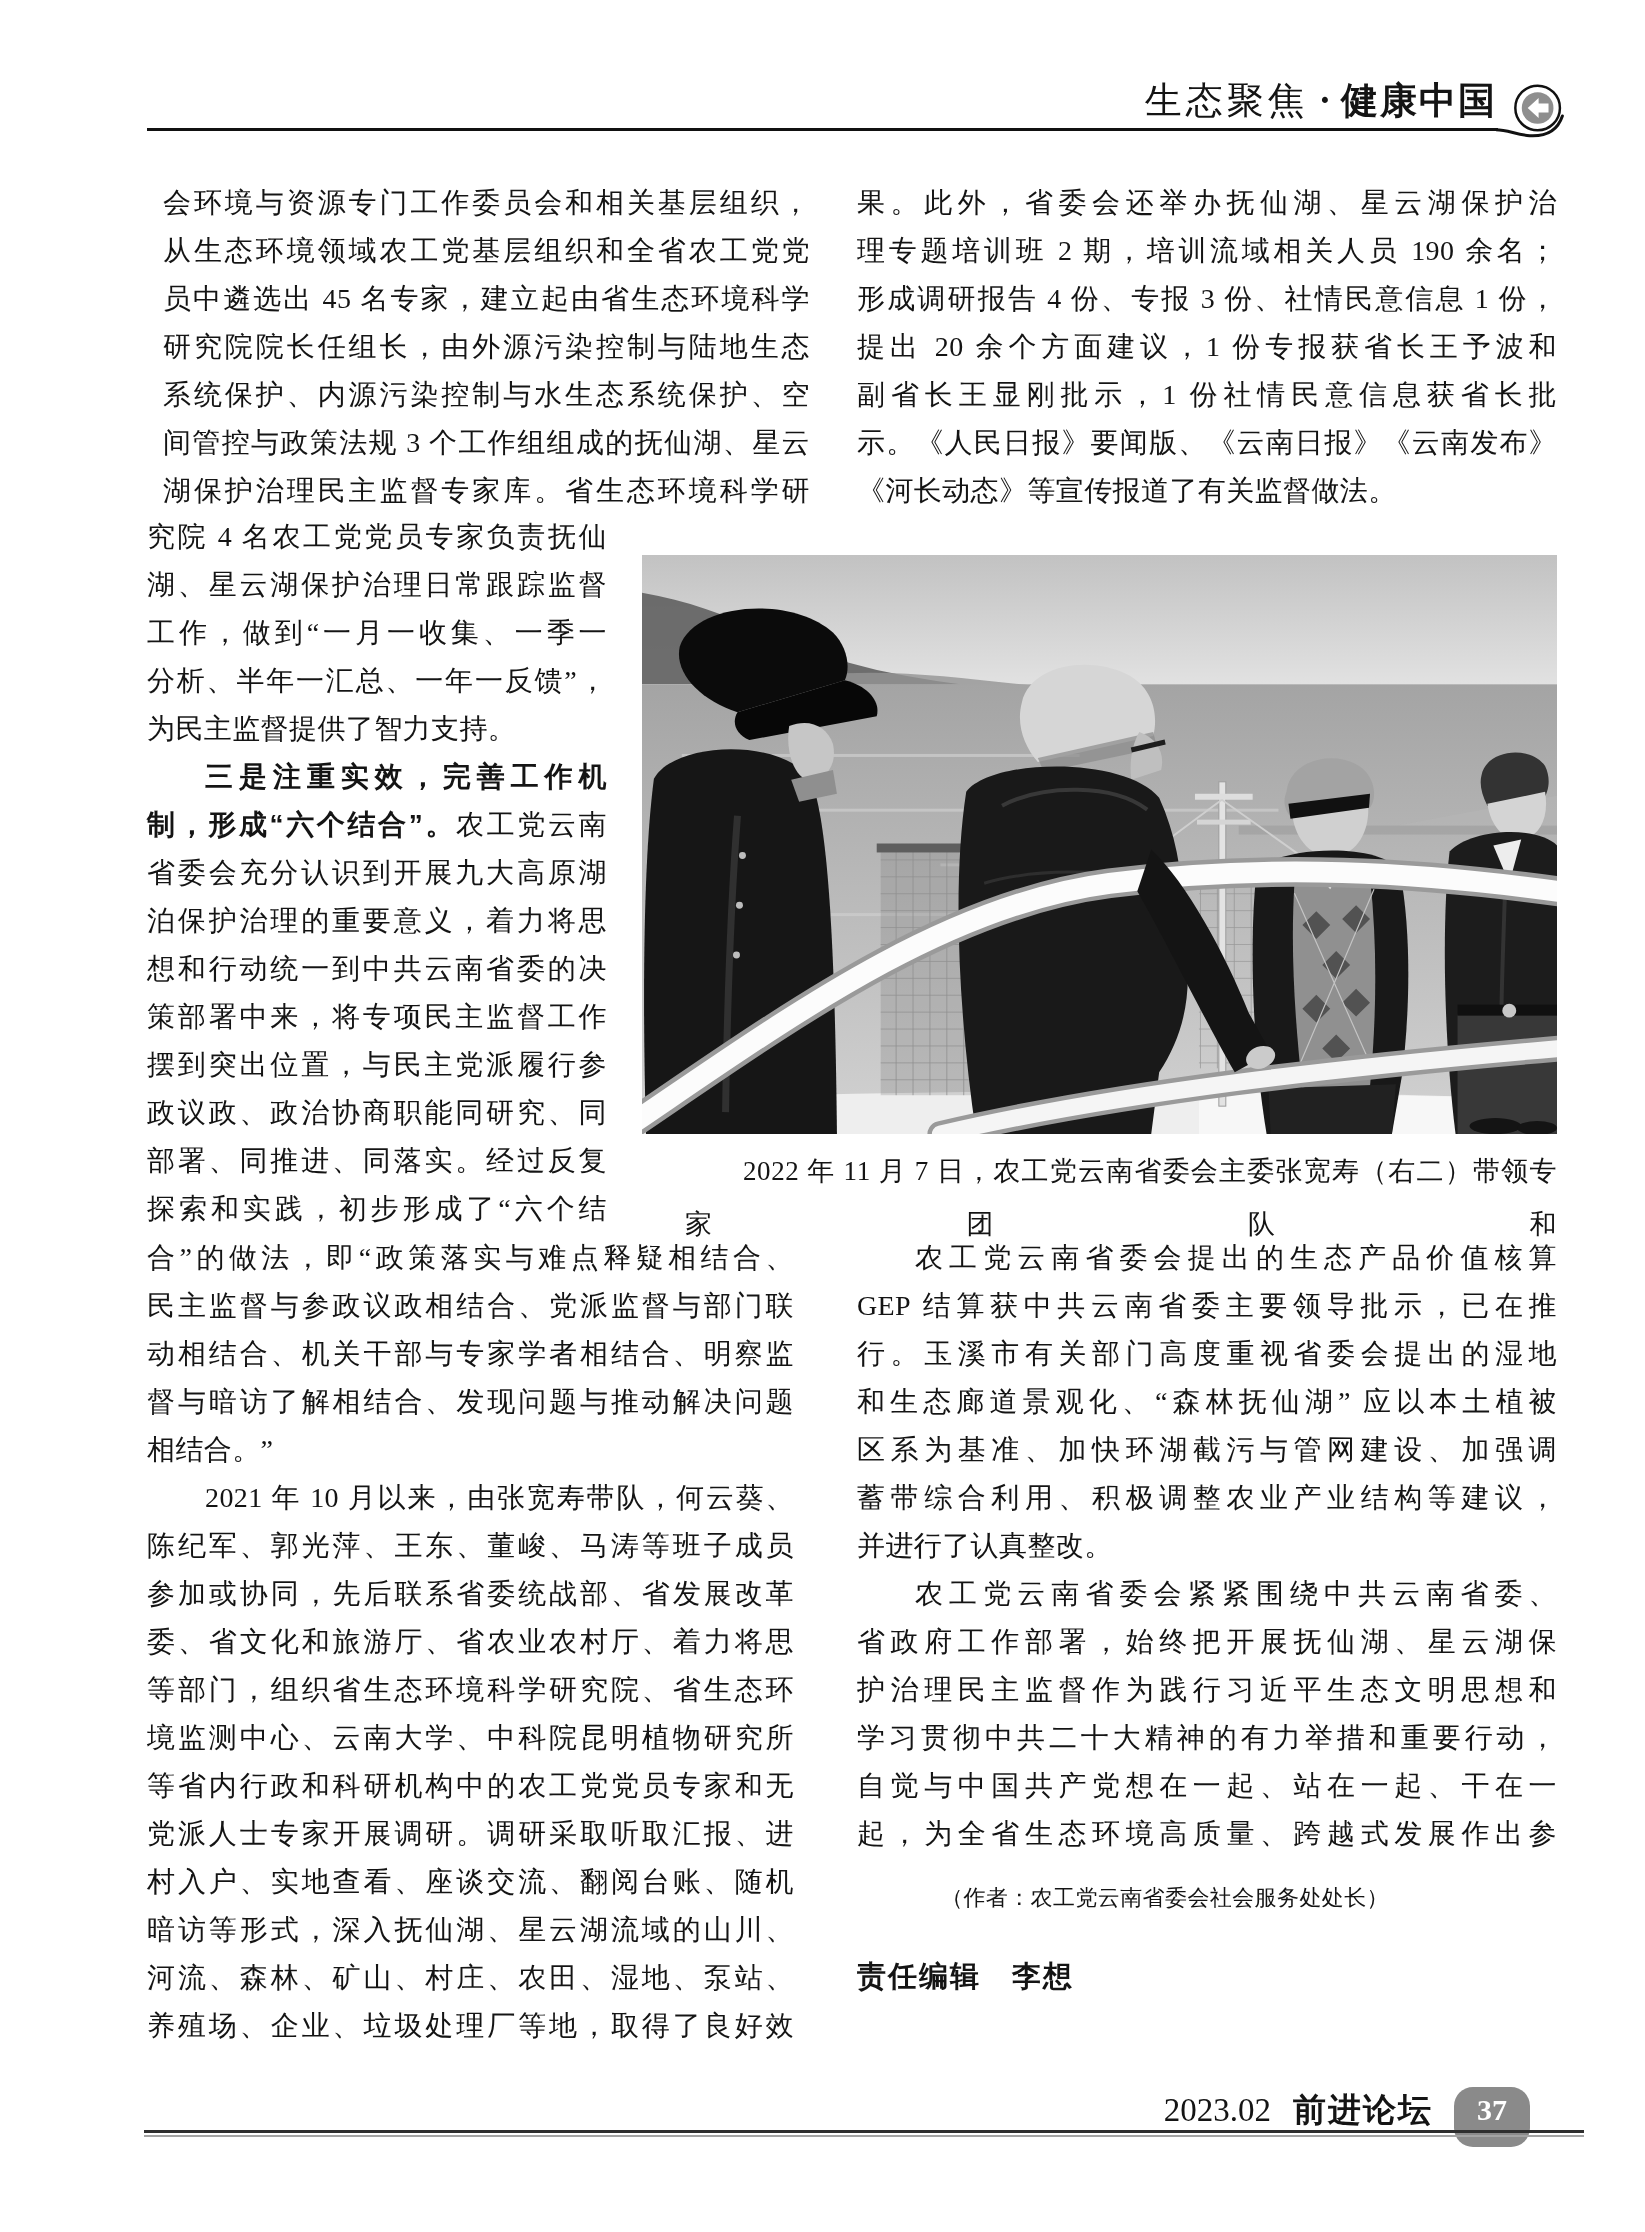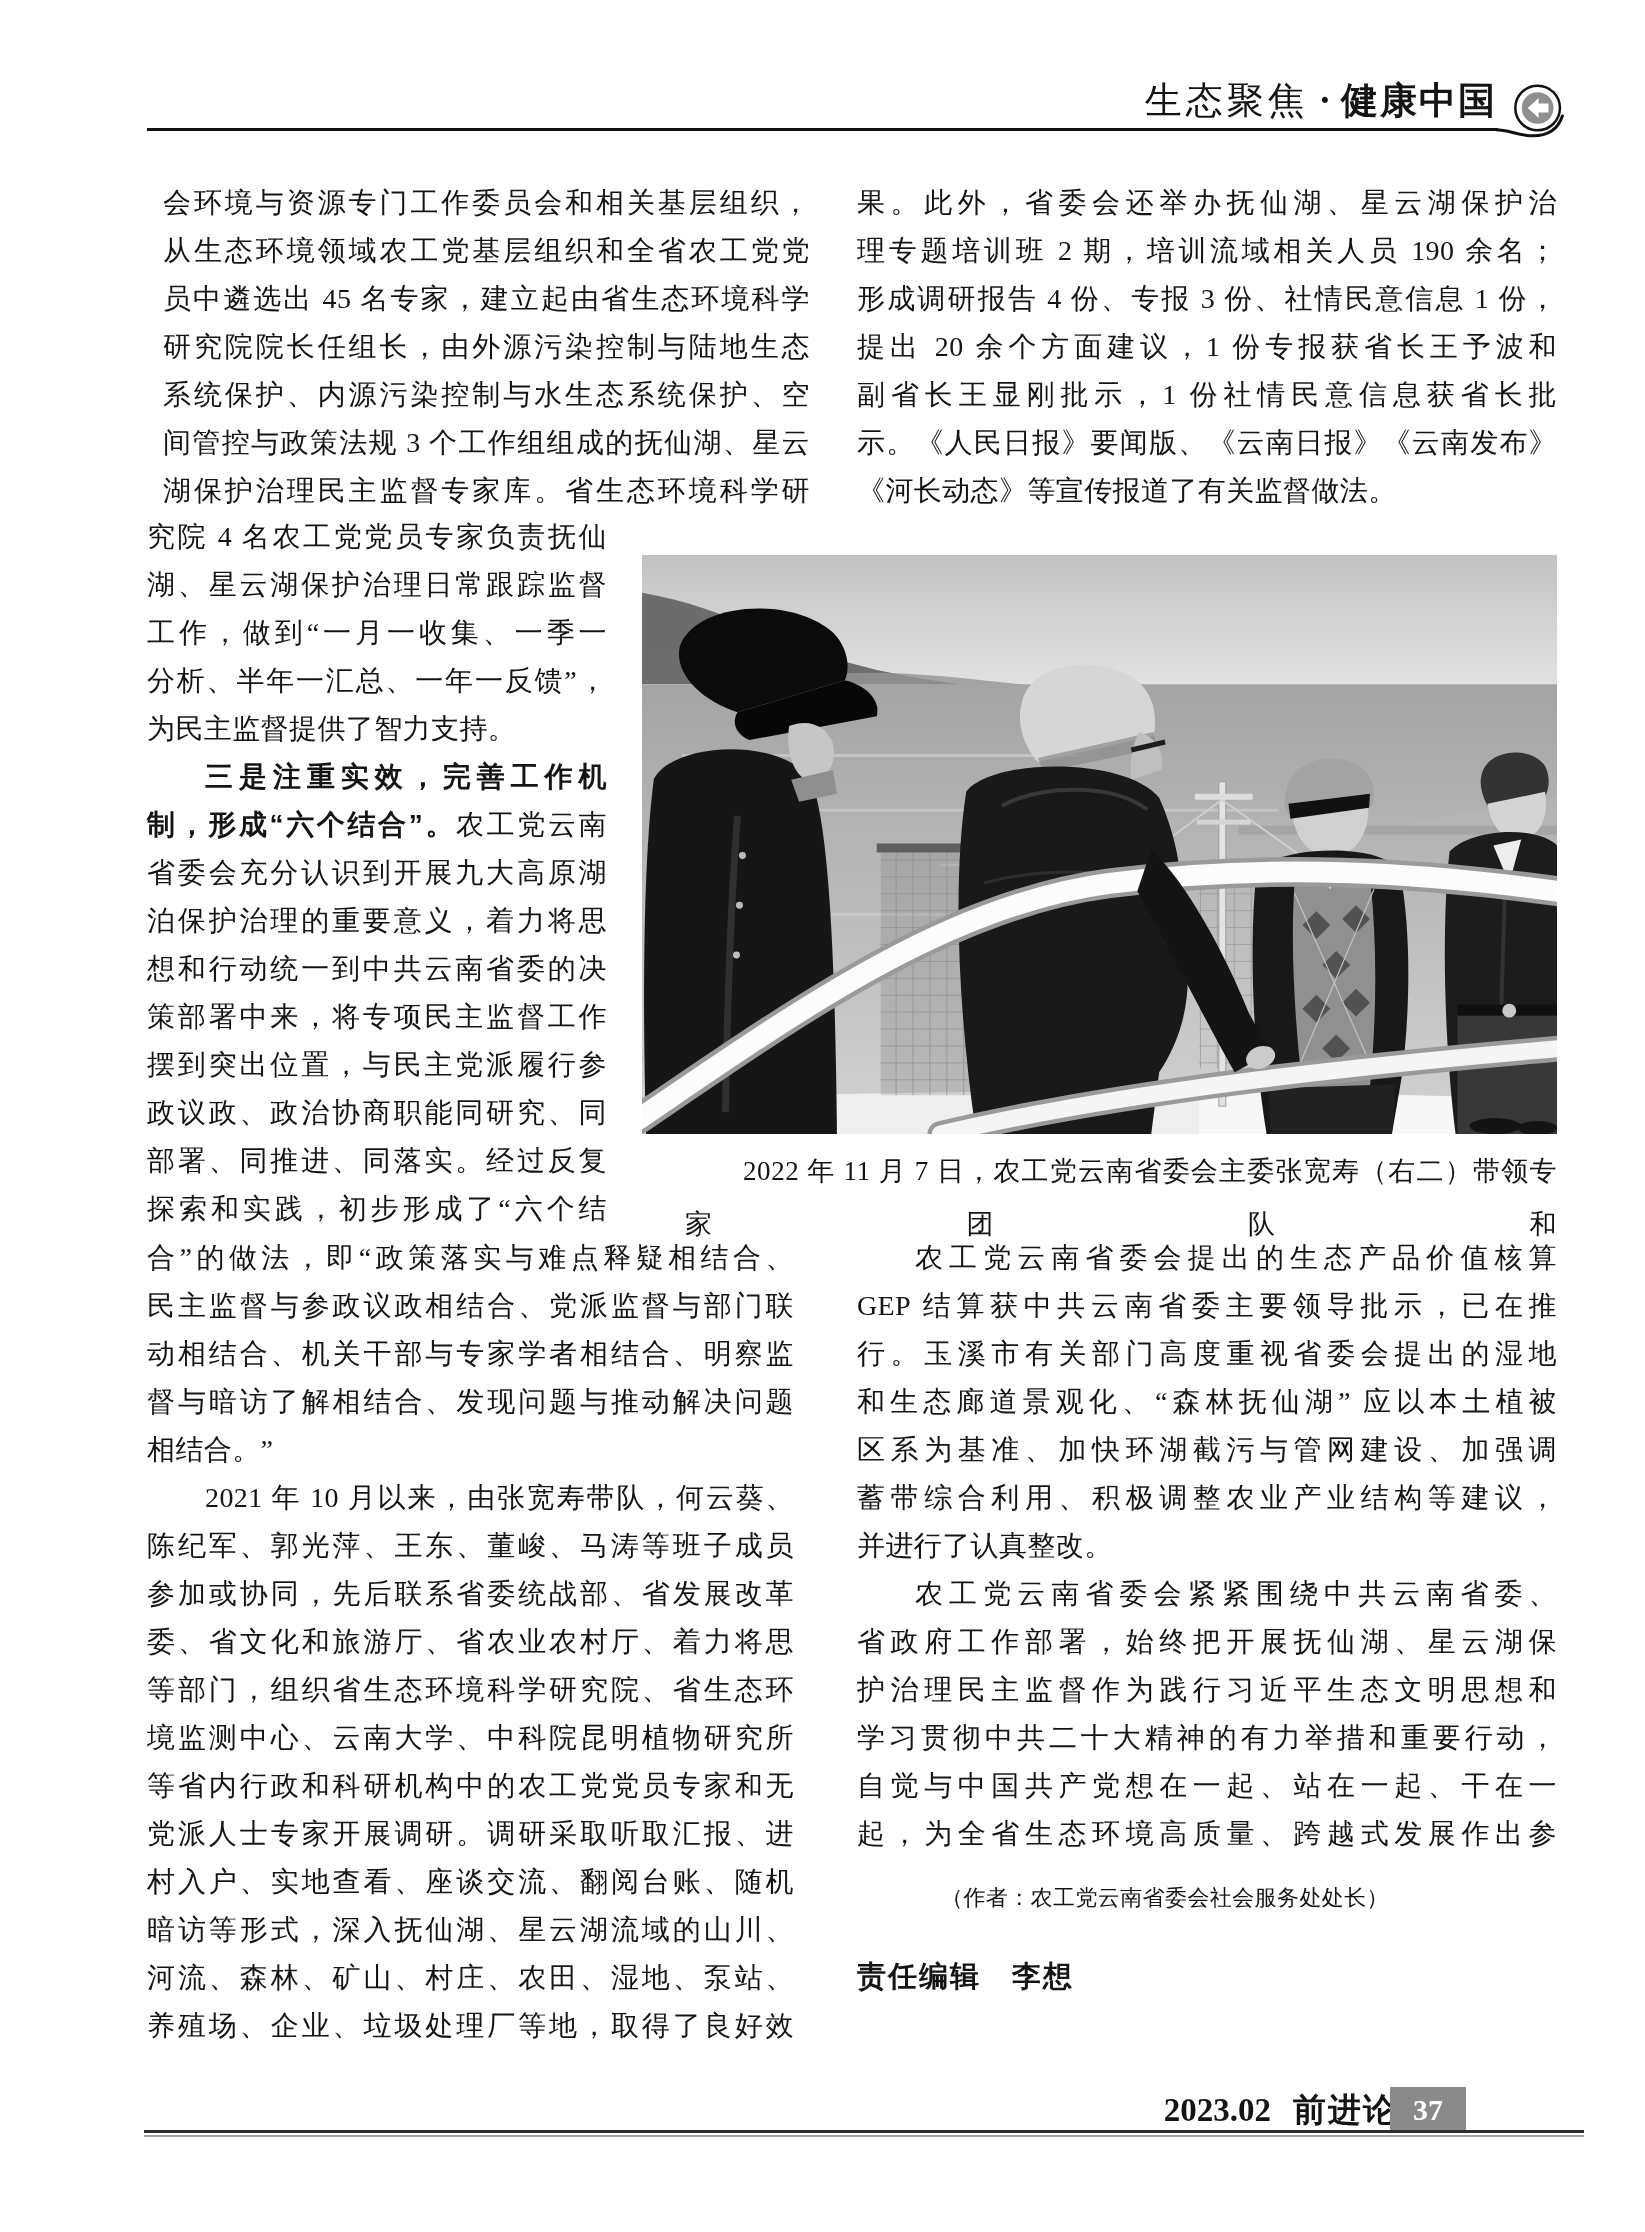--- a/index.html
+++ b/index.html
@@ -15,21 +15,21 @@
   
   .ln.cap{height:53px;line-height:53px;font-size:27px;letter-spacing:0.6px;margin-left:40px;}
   
   .hdr{font-size:37px;white-space:nowrap;}
   .hdr .light{letter-spacing:4px;}
   .hdr .dot{padding:0 10px;font-weight:700;}
   .hdr .strong{font-family:"Liberation Sans","DejaVu Sans",sans-serif;font-weight:800;letter-spacing:2px;}
   .rule{background:#111;height:3px;}
   
   .foot{white-space:nowrap;text-align:right;line-height:48px;height:48px;}
-  .foot .issue{font-size:33px;font-weight:700;}
+  .foot .issue{font-size:33px;font-weight:400;}
   .foot .journal{font-family:"Liberation Sans","DejaVu Sans",sans-serif;font-size:33px;font-weight:800;margin-left:22px;letter-spacing:2px;margin-top:40px;}
   .badge{background:#8a8a8a;color:#ffffff;text-align:center;line-height:46px;
          font-size:30px;font-weight:700;}
   .author{font-size:22px;margin-top:16px;}
   .editor{font-size:29px;font-weight:600;text-align:right;padding-right:50px;margin-top:30px;letter-spacing:2px;}
   .caption-block .ln{text-align:justify;}
 </style>
 </head>
 <body>
 
@@ -216,18 +216,18 @@
         <div class="ln ">自觉与中国共产党想在一起、站在一起、干在一</div>
         <div class="ln ">起，为全省生态环境高质量、跨越式发展作出参</div>
       </div>
     <div class="ln end author" style="text-indent:84px;">（作者：农工党云南省委会社会服务处处长）</div>
     <div class="ln end editor">责任编辑　李想</div>
   </div>
 
   <div class="abs foot" style="left:995px;top:2086px;width:438px;">
     <span class="issue">2023.02</span><span class="journal">前进论坛</span>
   </div>
-  <div class="abs badge" style="left:1390px;top:2087px;width:76px;height:46px;">37</div>
+  <div class="abs badge" style="left:1454px;top:2087px;width:76px;height:60px;border-radius:19px;">37</div>
   <div class="abs" style="left:144px;top:2130px;width:1440px;height:3px;background:#2e2e2e;"></div>
   <div class="abs" style="left:144px;top:2135px;width:1440px;height:2px;background:#a3a3a3;"></div>
 
 </div>
 
 
 </body></html>

